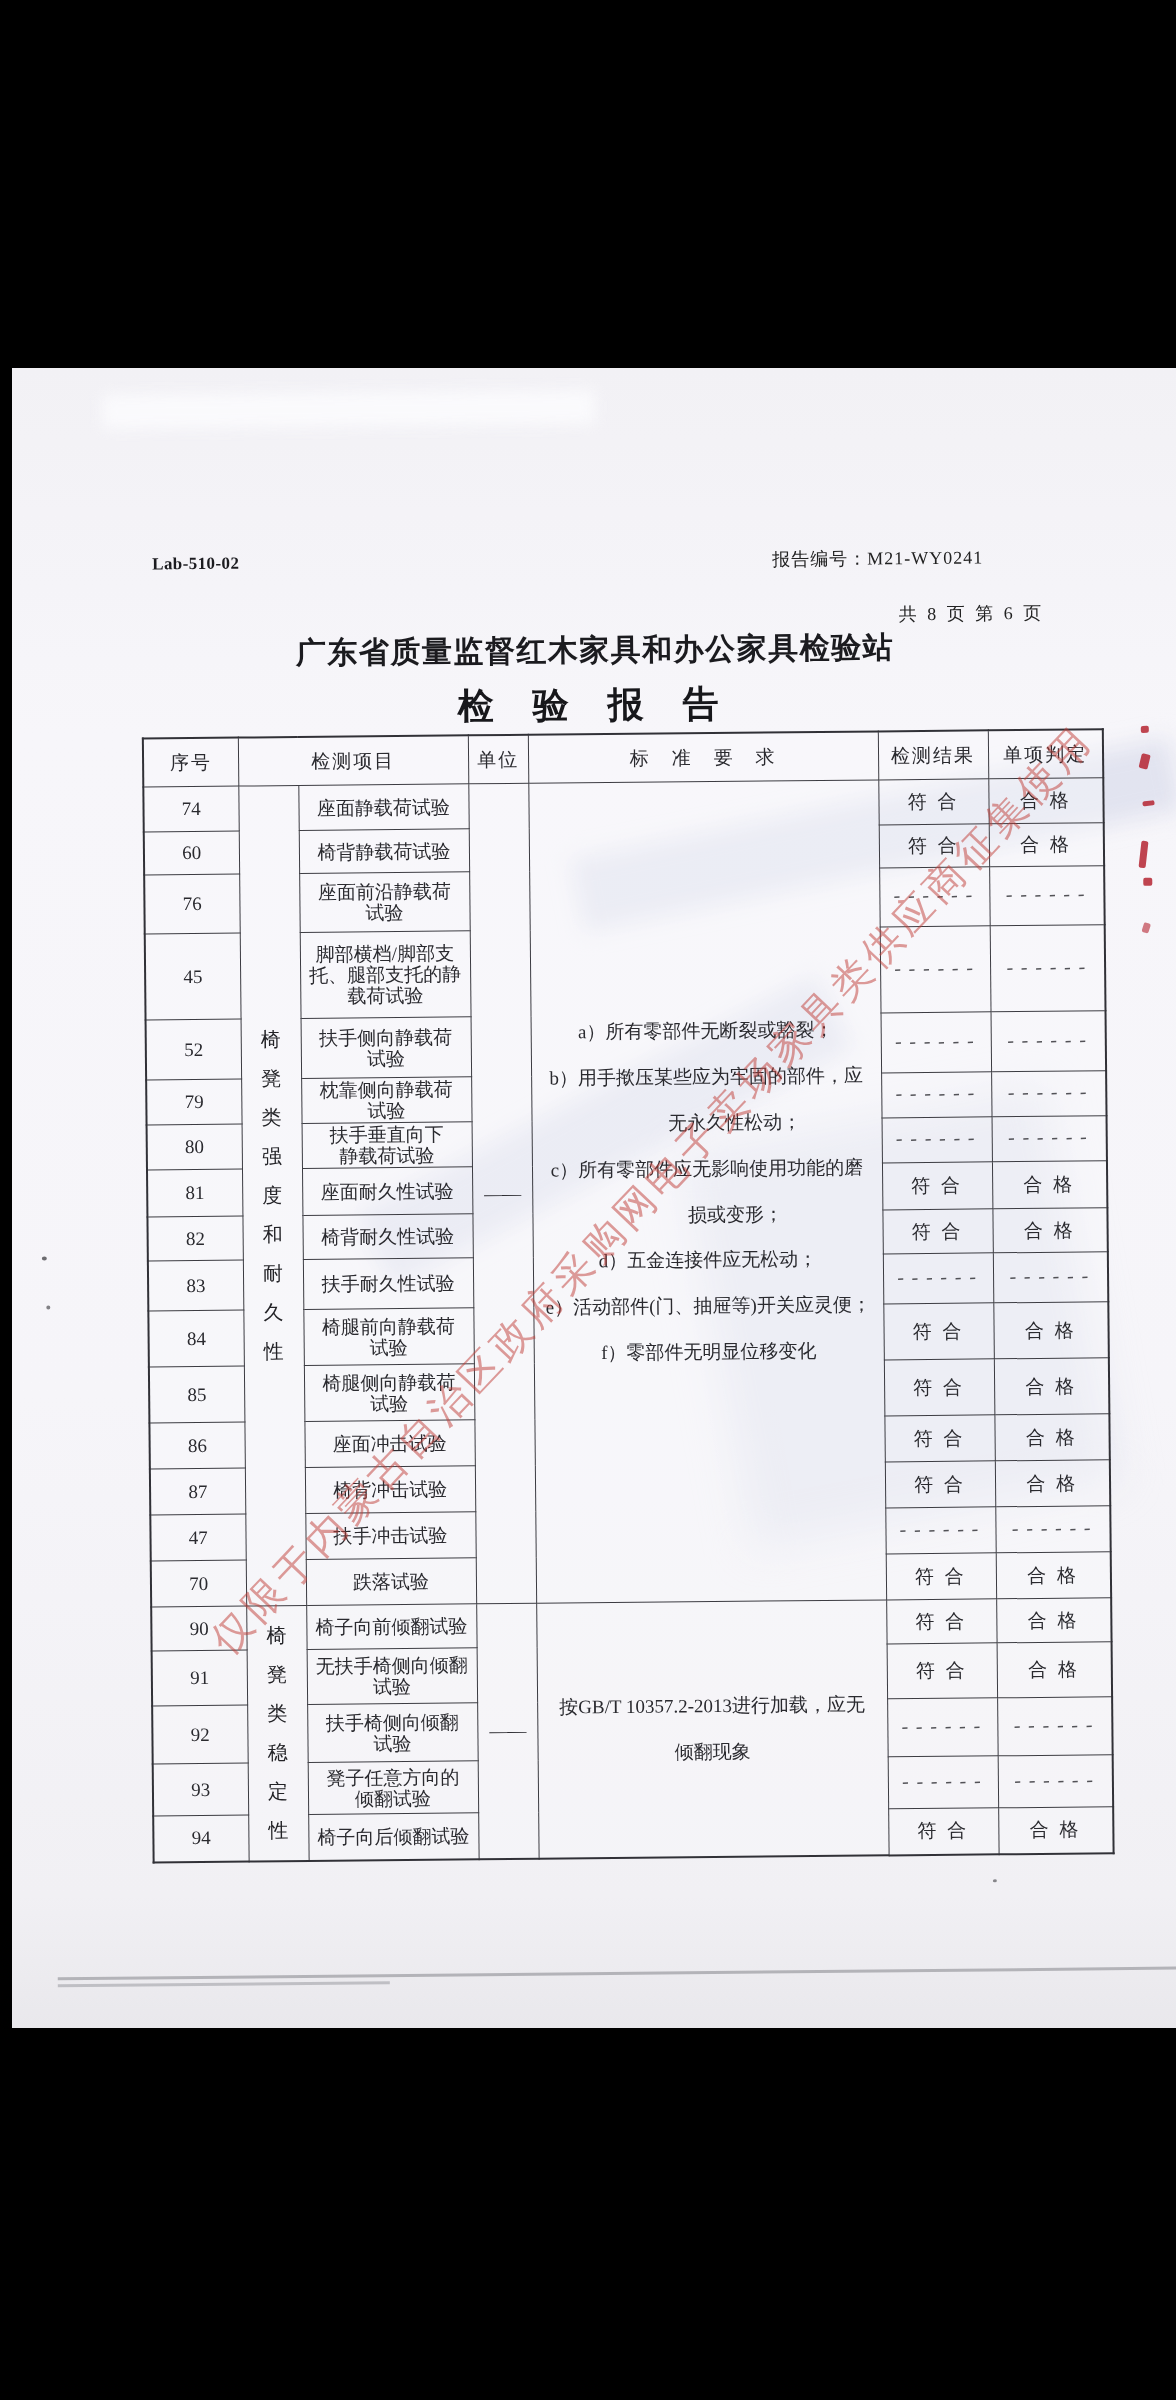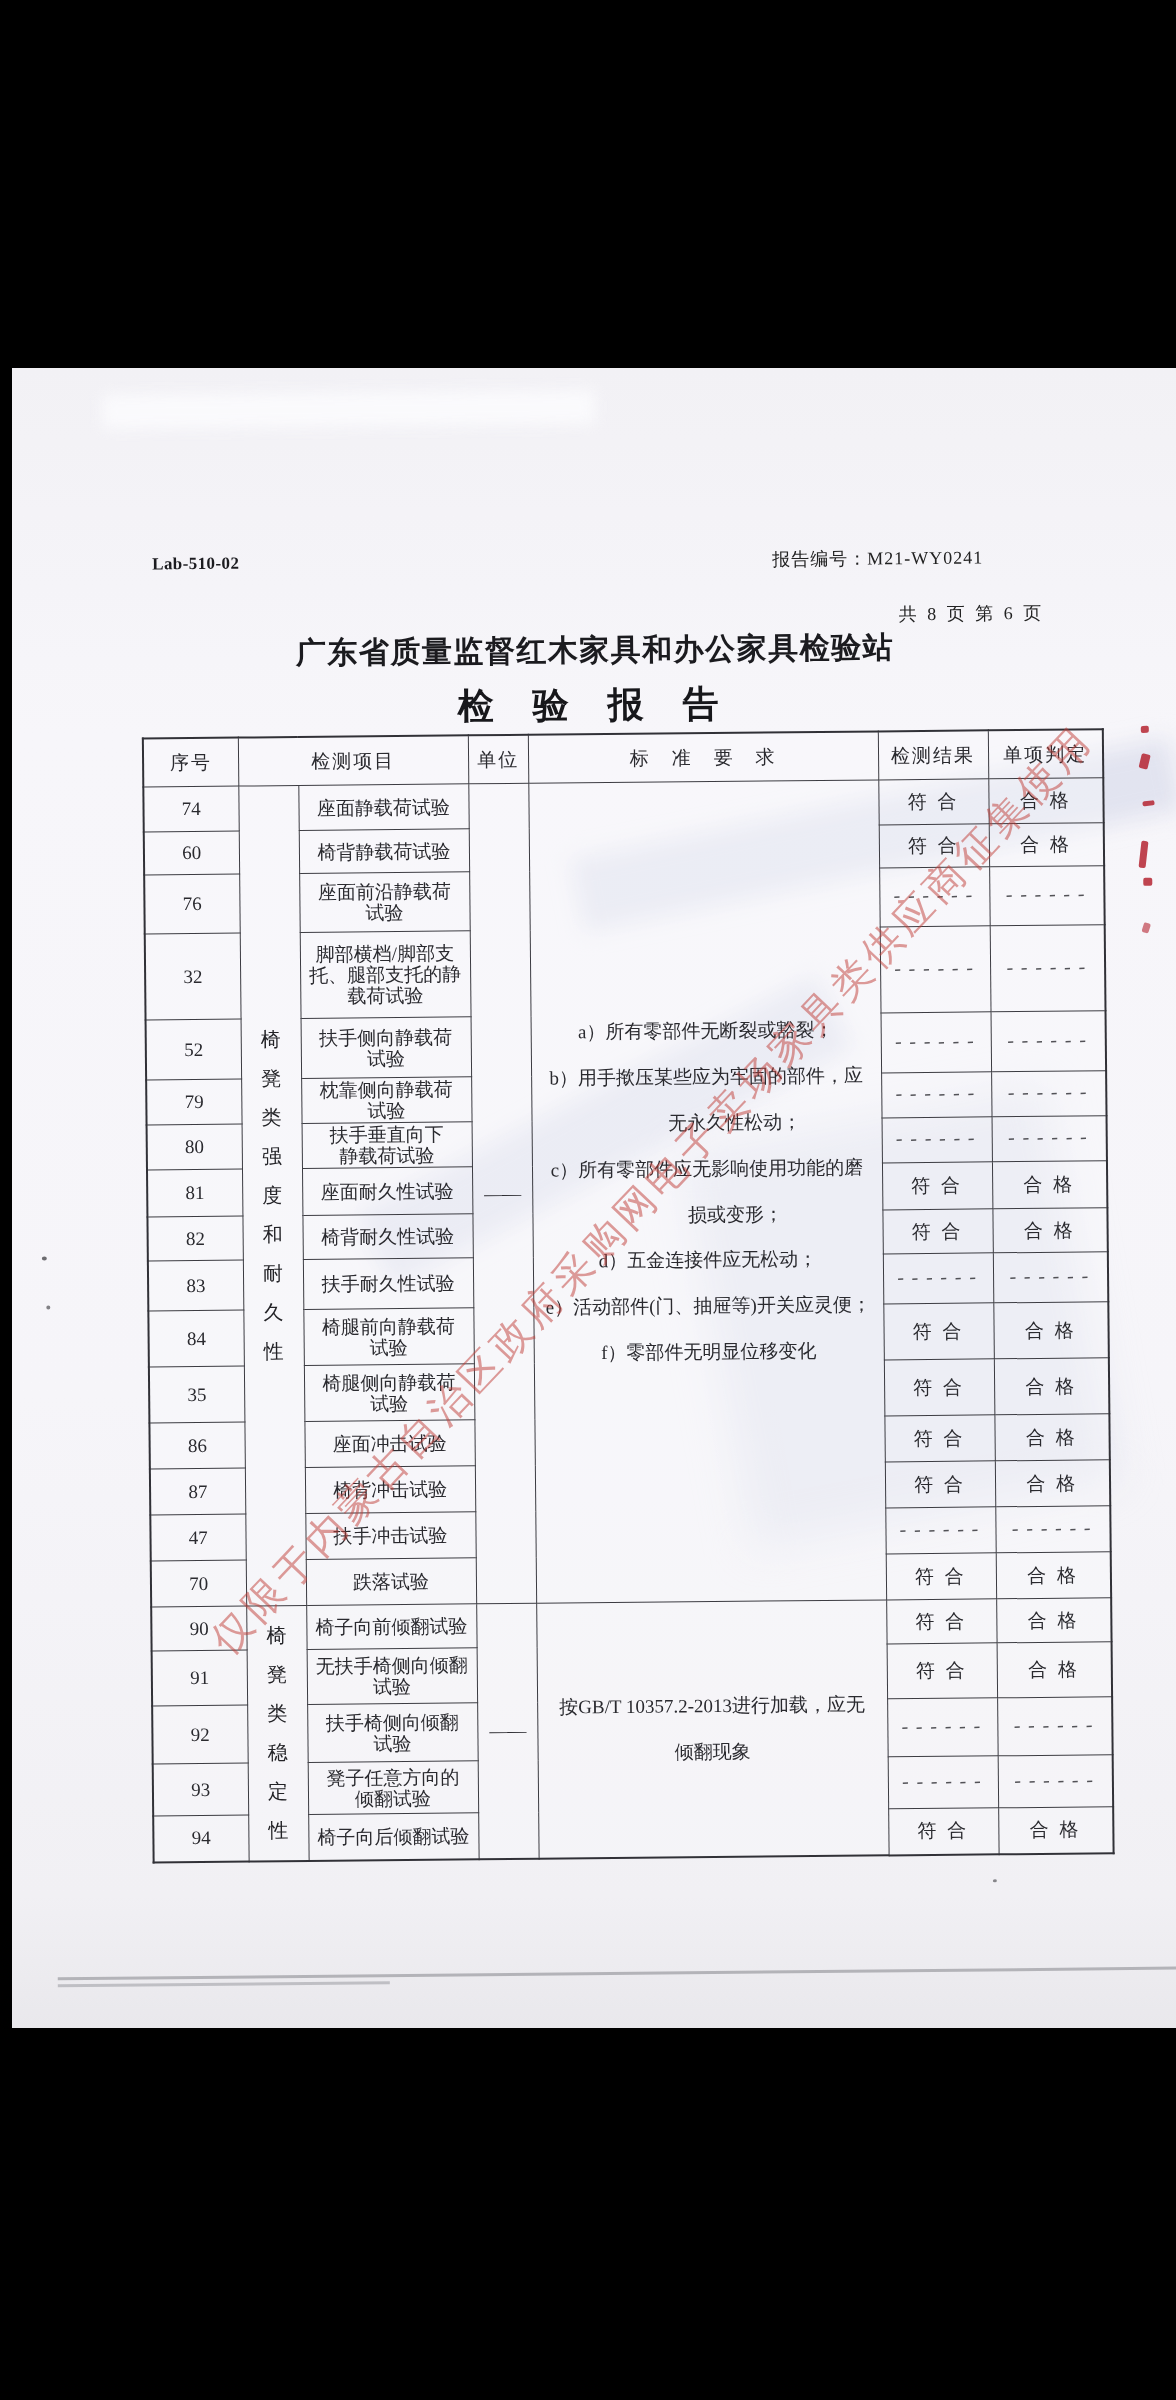--- a/index.html
+++ b/index.html
@@ -131,21 +131,21 @@
           <tr style="height: 59px;">
             <td class="no-cell">76</td>
             <td class="item-cell">
               <div>座面前沿静载荷</div>
               <div>试验</div>
             </td>
             <td class="result-cell dash">------</td>
             <td class="judgment-cell dash">------</td>
           </tr>
           <tr style="height: 86px;">
-            <td class="no-cell">32</td>
+            <td class="no-cell">45</td>
             <td class="item-cell">
               <div>脚部横档/脚部支</div>
               <div>托、腿部支托的静</div>
               <div>载荷试验</div>
             </td>
             <td class="result-cell dash">------</td>
             <td class="judgment-cell dash">------</td>
           </tr>
           <tr style="height: 60px;">
             <td class="no-cell">52</td>
@@ -201,21 +201,21 @@
           <tr style="height: 56px;">
             <td class="no-cell">84</td>
             <td class="item-cell">
               <div>椅腿前向静载荷</div>
               <div>试验</div>
             </td>
             <td class="result-cell">符 合</td>
             <td class="judgment-cell">合 格</td>
           </tr>
           <tr style="height: 56px;">
-            <td class="no-cell">35</td>
+            <td class="no-cell">85</td>
             <td class="item-cell">
               <div>椅腿侧向静载荷</div>
               <div>试验</div>
             </td>
             <td class="result-cell">符 合</td>
             <td class="judgment-cell">合 格</td>
           </tr>
           <tr style="height: 46px;">
             <td class="no-cell">86</td>
             <td class="item-cell">

